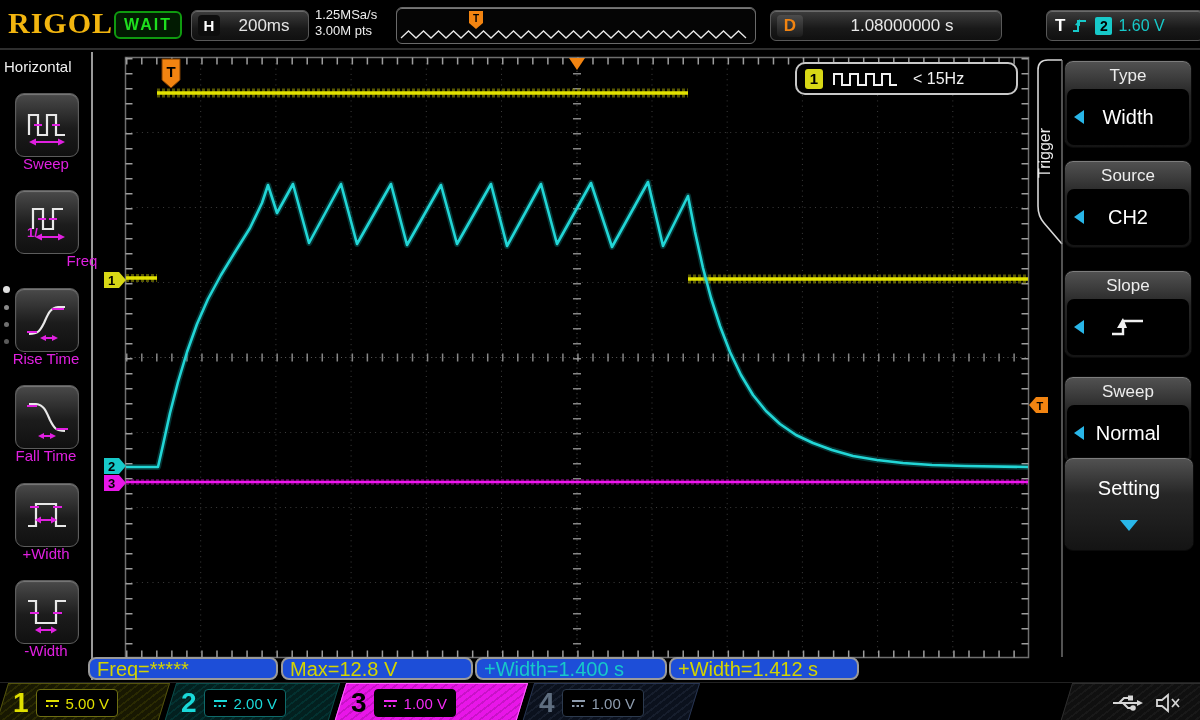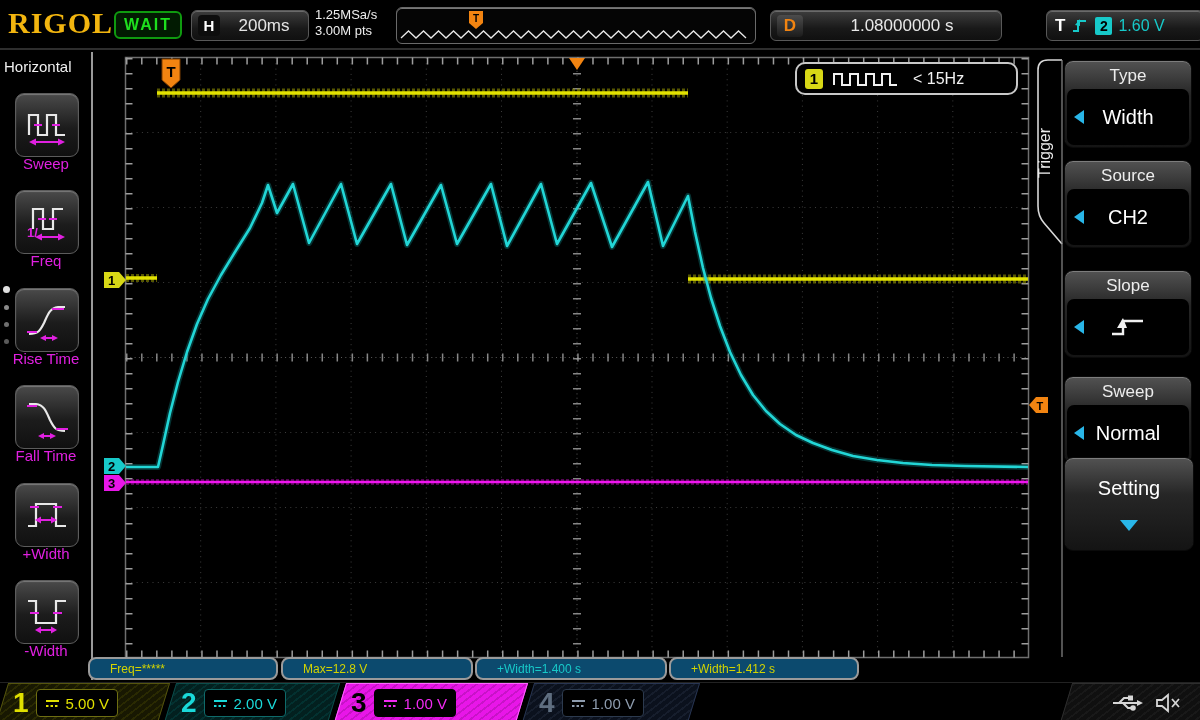--- a/index.html
+++ b/index.html
@@ -39,22 +39,22 @@
         box-shadow:inset 0 1px 1px #7a7a7a;display:flex;align-items:center;justify-content:center;}
   .hlbl{position:absolute;left:0;width:92px;text-align:center;color:#e020e0;font-size:15px;}
   .dots{position:absolute;left:3px;top:286px;display:flex;flex-direction:column;align-items:center;gap:12px;}
   .dots i{display:block;border-radius:50%;}
   
   .popup{position:absolute;left:795px;top:62px;width:223px;height:33px;background:#000;border:2px solid #c8c8c8;
          border-radius:10px;display:flex;align-items:center;gap:10px;padding-left:8px;box-sizing:border-box;}
   .popup .badge{width:18px;height:20px;background:#d8d816;border-radius:3px;color:#000;font-weight:bold;
                 font-size:15px;display:flex;align-items:center;justify-content:center;}
   .popup .txt{color:#f2f2f2;font-size:16px;}
-  .meas{position:absolute;top:657px;height:23px;background:#0c4a6e;border:2px solid #9a9a9a;border-radius:8px;
-        font-size:12px;line-height:21px;padding-left:20px;box-sizing:border-box;}
+  .meas{position:absolute;top:657px;height:23px;background:#1d4ed8;border:2px solid #9a9a9a;border-radius:8px;
+        font-size:20px;line-height:21px;padding-left:7px;box-sizing:border-box;}
   .meas.yellow{color:#d4d400;} .meas.cyan{color:#17c9c9;}
   
   .trig-tab{position:absolute;left:1030px;top:62px;width:30px;height:182px;display:flex;align-items:center;justify-content:center;}
   .trig-tab span{transform:rotate(-90deg);white-space:nowrap;color:#ececec;font-size:16px;}
   .menu-group{position:absolute;left:1064px;width:128px;background:linear-gradient(180deg,#525252,#262626 40%,#141414);
               border:1px solid #0a0a0a;border-radius:9px;box-shadow:inset 0 1px 0 #7d7d7d;padding:2px;box-sizing:border-box;}
   .menu-group .mg-h{height:26px;line-height:25px;text-align:center;color:#ececec;font-size:17px;}
   .menu-group .mg-v{height:56px;background:#000;border-radius:7px;display:flex;align-items:center;
                     justify-content:center;color:#fff;font-size:20px;position:relative;}
   .arrow-l{position:absolute;left:7px;top:50%;margin-top:-7px;width:0;height:0;
@@ -229,21 +229,21 @@
   <div class="hbtn" style="top:190px;">
     <svg width="46" height="46" viewBox="0 0 46 46">
       <path d="M9,30 V10 H19 V30 H29 V10 H39" fill="none" stroke="#e8e8e8" stroke-width="2.2"></path>
       <path d="M14,20 h8 M25,20 h8" stroke="#e020e0" stroke-width="2"></path>
       <text x="3" y="38" fill="#e020e0" font-size="13" font-weight="bold" font-family="Liberation Sans,sans-serif">1/</text>
       <line x1="16" y1="38" x2="36" y2="38" stroke="#e020e0" stroke-width="2"></line>
       <polygon points="11,38 18,34.5 18,41.5" fill="#e020e0"></polygon>
         <polygon points="41,38 34,34.5 34,41.5" fill="#e020e0"></polygon>
     </svg>
   </div>
-  <div class="hlbl" style="top:252px;">Freq</div>
+  <div class="hlbl" style="top:252px;padding-left:36px;">Freq</div>
 
   <div class="hbtn" style="top:288px;">
     <svg width="46" height="46" viewBox="0 0 46 46">
       <path d="M5,37 C14,37 16,34 20,26 C24,17 26,11 34,10 L41,10" fill="none" stroke="#e8e8e8" stroke-width="2.2"></path>
       <path d="M3,35 h10 M28,12 h12" stroke="#e020e0" stroke-width="2"></path>
       <line x1="20" y1="41" x2="30" y2="41" stroke="#e020e0" stroke-width="2"></line>
       <polygon points="16,41 22,38 22,44" fill="#e020e0"></polygon>
         <polygon points="34,41 28,38 28,44" fill="#e020e0"></polygon>
     </svg>
   </div>

